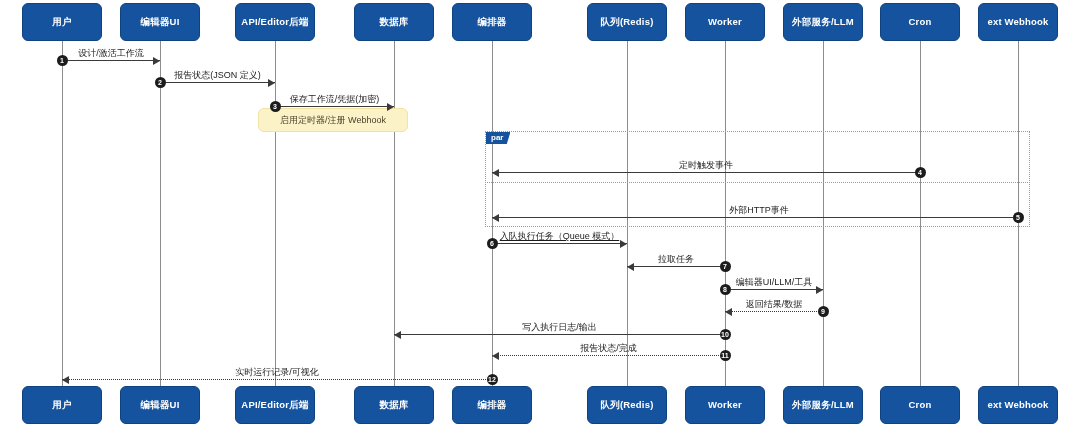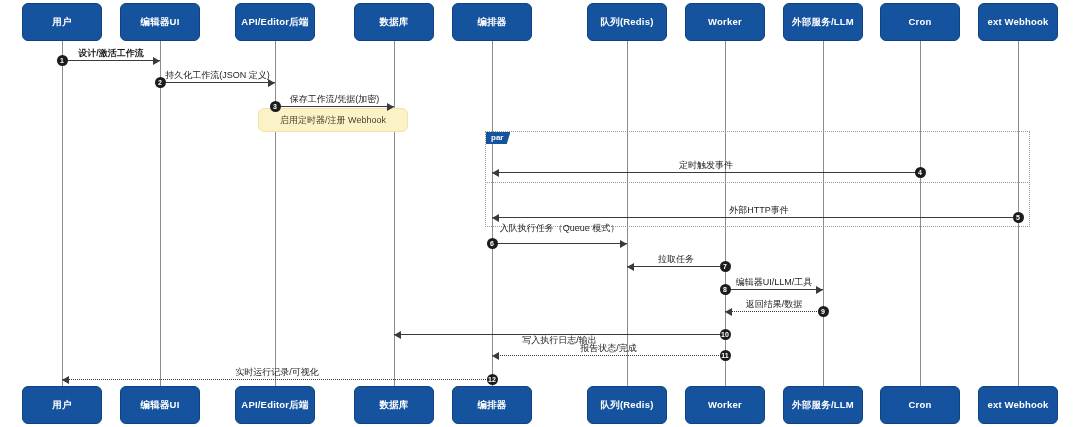--- a/index.html
+++ b/index.html
@@ -182,57 +182,57 @@
 
   <div id="notes">
       <div class="note-box" style="left: 258px; top: 108px; width: 148px; height: 22px;">
         <span class="ntext">启用定时器/注册 Webhook</span>
       </div>
     </div>
 
   <div id="messages">
       <div class="msg" style="left: 62px; top: 60px; width: 98px;"></div>
       <div class="arrowhead right" style="top: 56.5px; left: 153px;"></div>
-      <div class="msg-label" style="left: 111px; top: 47px; font-weight: bold;">设计/激活工作流</div>
+      <div class="msg-label" style="left: 111px; top: 47px;">设计/激活工作流</div>
       <div class="seqnum" style="left: 56.5px; top: 54.5px;">1</div>
       <div class="msg" style="left: 160px; top: 82px; width: 115px;"></div>
       <div class="arrowhead right" style="top: 78.5px; left: 268px;"></div>
-      <div class="msg-label" style="left: 217.5px; top: 69px;">持久化工作流(JSON 定义)</div>
+      <div class="msg-label" style="left: 217.5px; top: 69px;">报告状态(JSON 定义)</div>
       <div class="seqnum" style="left: 154.5px; top: 76.5px;">2</div>
       <div class="msg" style="left: 275px; top: 106px; width: 119px;"></div>
       <div class="arrowhead right" style="top: 102.5px; left: 387px;"></div>
       <div class="msg-label" style="left: 334.5px; top: 93px;">保存工作流/凭据(加密)</div>
       <div class="seqnum" style="left: 269.5px; top: 100.5px;">3</div>
       <div class="msg" style="left: 492px; top: 172px; width: 428px;"></div>
       <div class="arrowhead left" style="top: 168.5px; left: 492px;"></div>
       <div class="msg-label" style="left: 706px; top: 159px;">定时触发事件</div>
       <div class="seqnum" style="left: 914.5px; top: 166.5px;">4</div>
       <div class="msg" style="left: 492px; top: 217px; width: 526px;"></div>
       <div class="arrowhead left" style="top: 213.5px; left: 492px;"></div>
       <div class="msg-label" style="left: 755px; top: 204px; padding-left: 8px;">外部HTTP事件</div>
       <div class="seqnum" style="left: 1012.5px; top: 211.5px;">5</div>
       <div class="msg" style="left: 492px; top: 243px; width: 135px;"></div>
       <div class="arrowhead right" style="top: 239.5px; left: 620px;"></div>
-      <div class="msg-label" style="left: 559.5px; top: 222px;">入队执行任务（Queue 模式）</div>
+      <div class="msg-label" style="left: 559.5px; top: 230px; text-decoration: underline;">入队执行任务（Queue 模式）</div>
       <div class="seqnum" style="left: 486.5px; top: 237.5px;">6</div>
       <div class="msg" style="left: 627px; top: 266px; width: 98px;"></div>
       <div class="arrowhead left" style="top: 262.5px; left: 627px;"></div>
       <div class="msg-label" style="left: 676px; top: 253px;">拉取任务</div>
       <div class="seqnum" style="left: 719.5px; top: 260.5px;">7</div>
       <div class="msg" style="left: 725px; top: 289px; width: 98px;"></div>
       <div class="arrowhead right" style="top: 285.5px; left: 816px;"></div>
       <div class="msg-label" style="left: 774px; top: 276px;">编辑器UI/LLM/工具</div>
       <div class="seqnum" style="left: 719.5px; top: 283.5px;">8</div>
       <div class="msg dotted" style="left: 725px; top: 311px; width: 98px;"></div>
       <div class="arrowhead left" style="top: 307.5px; left: 725px;"></div>
       <div class="msg-label" style="left: 774px; top: 298px; text-align: center;">返回结果/数据</div>
       <div class="seqnum" style="left: 817.5px; top: 305.5px;">9</div>
       <div class="msg" style="left: 394px; top: 334px; width: 331px;"></div>
       <div class="arrowhead left" style="top: 330.5px; left: 394px;"></div>
-      <div class="msg-label" style="left: 559.5px; top: 321px; margin-top: 13px;">写入执行日志/输出</div>
+      <div class="msg-label" style="left: 559.5px; top: 321px;">写入执行日志/输出</div>
       <div class="seqnum" style="left: 719.5px; top: 328.5px;">10</div>
       <div class="msg dotted" style="left: 492px; top: 355px; width: 233px;"></div>
       <div class="arrowhead left" style="top: 351.5px; left: 492px;"></div>
       <div class="msg-label" style="left: 608.5px; top: 342px;">报告状态/完成</div>
       <div class="seqnum" style="left: 719.5px; top: 349.5px;">11</div>
       <div class="msg dotted" style="left: 62px; top: 379px; width: 430px;"></div>
       <div class="arrowhead left" style="top: 375.5px; left: 62px;"></div>
       <div class="msg-label" style="left: 277px; top: 366px;">实时运行记录/可视化</div>
       <div class="seqnum" style="left: 486.5px; top: 373.5px;">12</div>
     </div>

